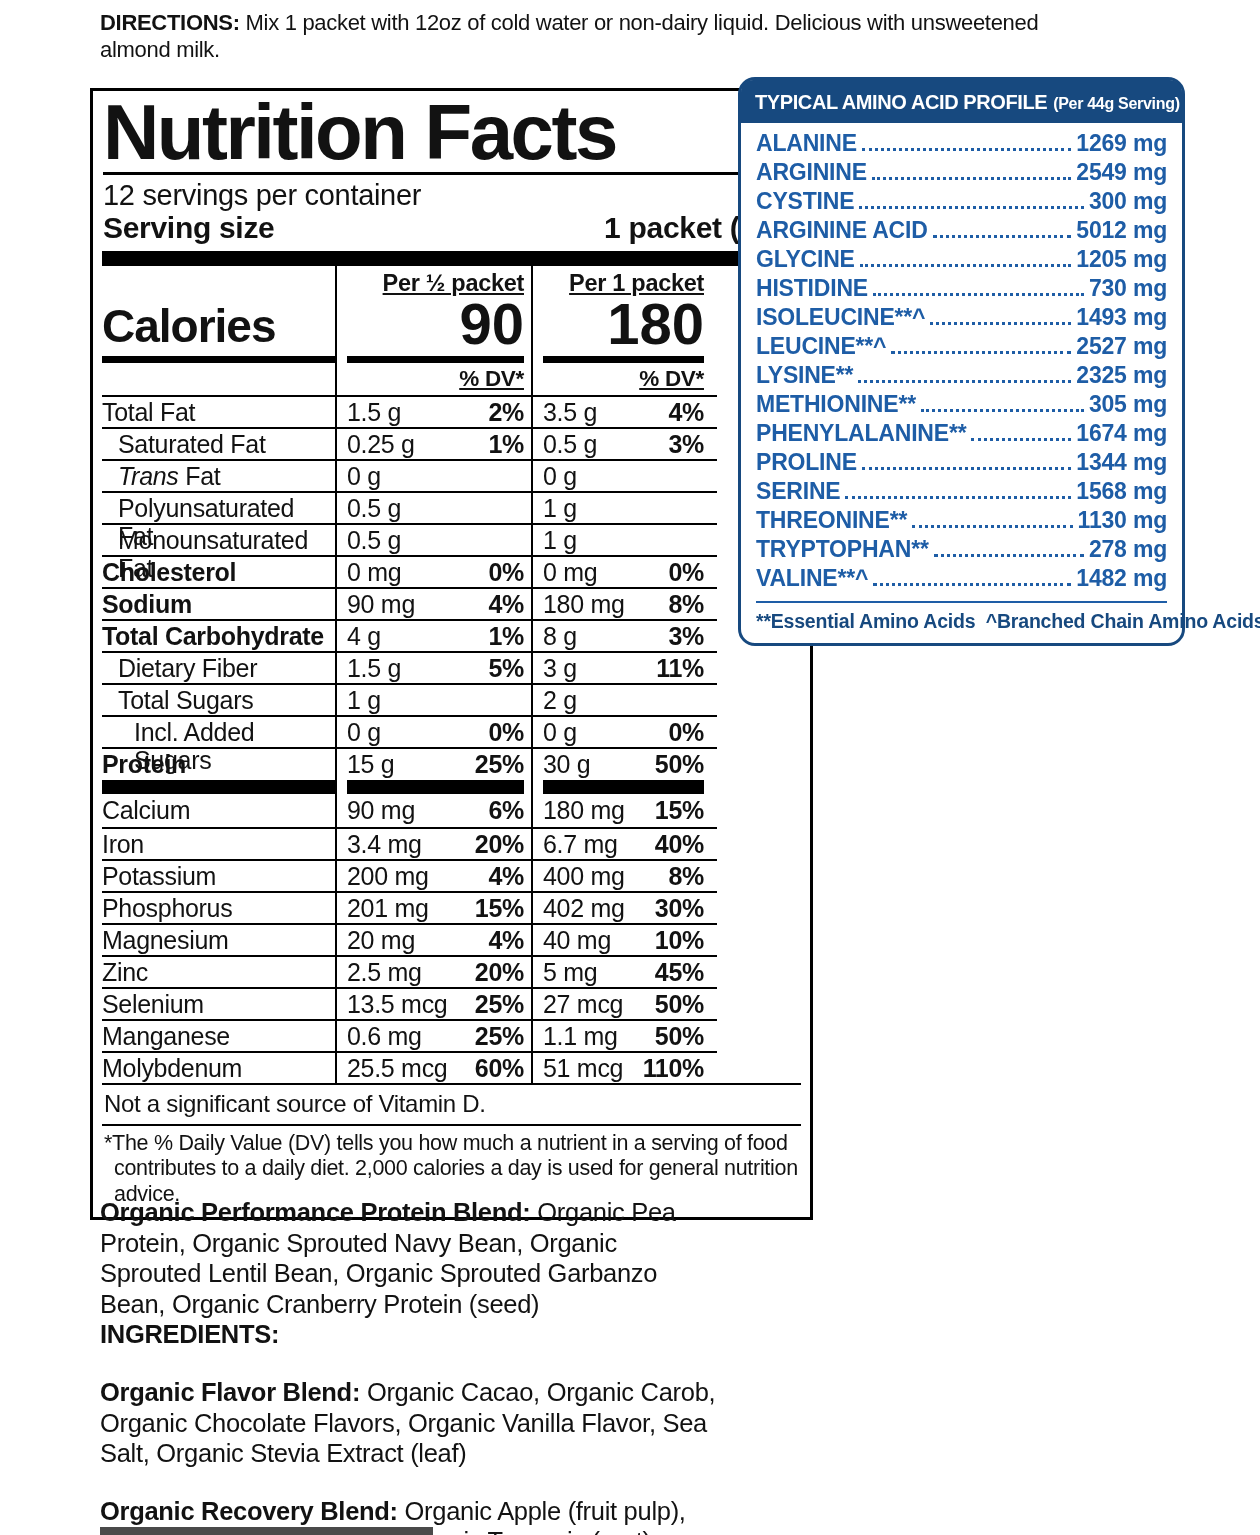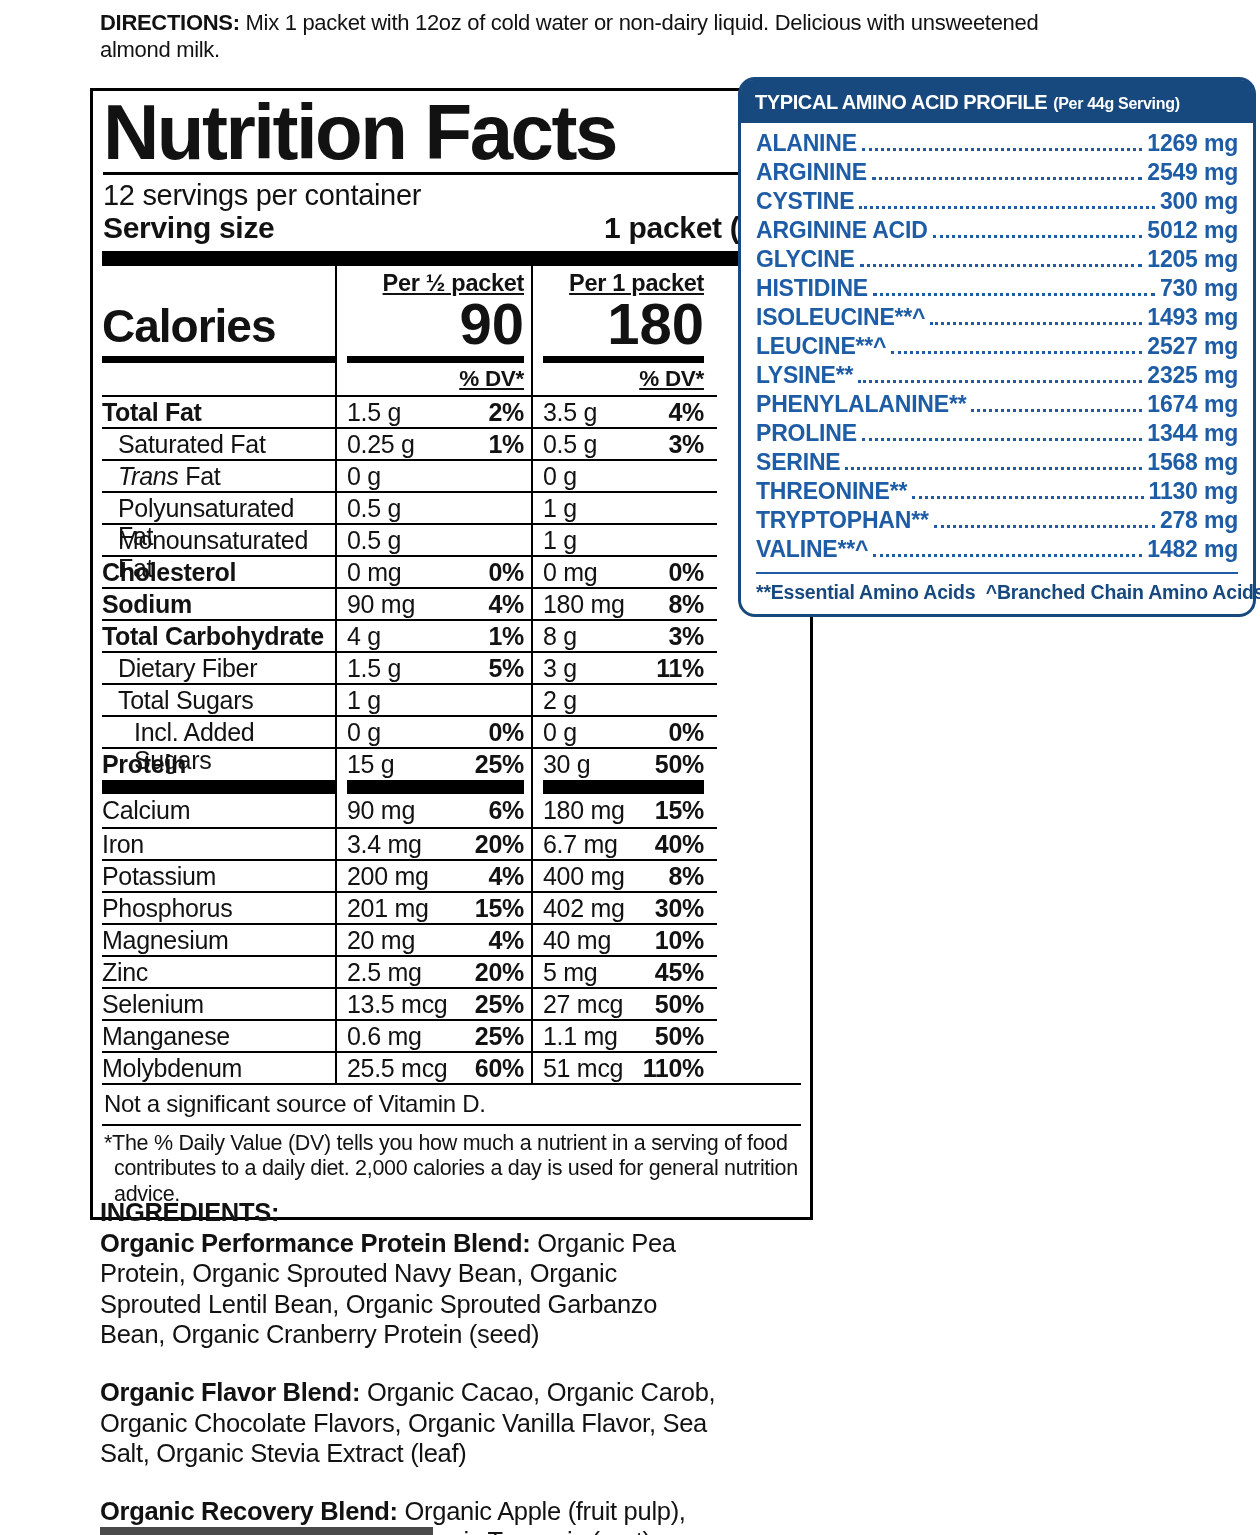--- a/index.html
+++ b/index.html
@@ -51,21 +51,21 @@
   .pct{font-weight:700;}
   .thick .c{height:16px;padding-top:1px;}
   .bigbar{height:14px;background:#000;}
   .nf-note{margin:0 9px;border-top:2px solid #000;font-size:24px;padding:5px 2px 6px;letter-spacing:-0.3px;}
   .nf-foot{
     margin:0 9px;border-top:2px solid #000000;font-size:21.5px;line-height:1.18;
     padding:5px 2px 2px 12px;text-indent:-10px;letter-spacing:-0.3px;
   }
   
   .amino{
-    position:absolute;left:738px;top:77px;width:518px;box-sizing:border-box;
+    position:absolute;left:738px;top:77px;width:447px;box-sizing:border-box;
     border:3.5px solid var(--navy);border-radius:17px;background:#fff;
   }
   .amino-hd{
     background:var(--navy);color:#fff;border-radius:12px 12px 0 0;
     padding:11px 14px 9px;display:flex;align-items:baseline;gap:6px;white-space:nowrap;overflow:hidden;
   }
   .amino-hd .t1{font-size:20px;font-weight:700;letter-spacing:-0.4px;}
   .amino-hd .t2{font-size:16px;font-weight:700;letter-spacing:-0.3px;}
   .amino-list{list-style:none;margin:7px 0 0;padding:0 15px;}
   .amino-list li{display:flex;align-items:baseline;height:29px;font-weight:700;font-size:23px;color:var(--blue);letter-spacing:-0.2px;white-space:nowrap;}
@@ -121,21 +121,21 @@
       </div>
   </div>
   <div class="nf-row dv">
     <div class="c"></div>
     <div class="c v2c hd">% DV*</div>
     <div class="c v3c hd">% DV*</div>
   </div>
 
   <div id="nf-main">
       <div class="nf-row nr bt">
-        <div class="c name" style="padding-left: 0px;"><span style="font-weight: 700;">Total Fat</span></div>
+        <div class="c name" style="padding-left: 0px;"><span style="font-weight: 400;">Total Fat</span></div>
         <div class="c v2c val">
           <span class="amt">1.5 g</span>
           <span class="pct">2%</span>
         </div>
         <div class="c v3c val">
           <span class="amt">3.5 g</span>
           <span class="pct">4%</span>
         </div>
       </div>
       <div class="nf-row nr bt">
@@ -424,20 +424,25 @@
         <span>LEUCINE**^</span>
         <span class="lead"></span>
         <span>2527 mg</span>
       </li>
       <li>
         <span>LYSINE**</span>
         <span class="lead"></span>
         <span>2325 mg</span>
       </li>
       <li>
+        <span>METHIONINE**</span>
+        <span class="lead"></span>
+        <span>305 mg</span>
+      </li>
+      <li>
         <span>PHENYLALANINE**</span>
         <span class="lead"></span>
         <span>1674 mg</span>
       </li>
       <li>
         <span>PROLINE</span>
         <span class="lead"></span>
         <span>1344 mg</span>
       </li>
       <li>
@@ -458,19 +463,19 @@
       <li>
         <span>VALINE**^</span>
         <span class="lead"></span>
         <span>1482 mg</span>
       </li>
     </ul>
   <div class="amino-ft">**Essential Amino Acids&nbsp;&nbsp;^Branched Chain Amino Acids</div>
 </div>
 
 <div class="ingredients" id="ingredients">
+    <p><span style="font-weight: 700;">Organic Performance Protein Blend:</span><span> Organic Pea Protein, Organic Sprouted Navy Bean, Organic Sprouted Lentil Bean, Organic Sprouted Garbanzo Bean, Organic Cranberry Protein (seed)</span></p>
     <p><span style="font-weight: 700;">INGREDIENTS:</span></p>
-    <p><span style="font-weight: 700;">Organic Performance Protein Blend:</span><span> Organic Pea Protein, Organic Sprouted Navy Bean, Organic Sprouted Lentil Bean, Organic Sprouted Garbanzo Bean, Organic Cranberry Protein (seed)</span></p>
     <p class="gap"><span style="font-weight: 700;">Organic Flavor Blend:</span><span> Organic Cacao, Organic Carob, Organic Chocolate Flavors, Organic Vanilla Flavor, Sea Salt, Organic Stevia Extract (leaf)</span></p>
     <p class="gap"><span style="font-weight: 700;">Organic Recovery Blend:</span><span> Organic Apple (fruit pulp), Organic Tart Cherry (fruit), Organic Turmeric (root), Organic Blueberry (fruit), Organic </span></p>
   </div>
 
 <div class="bottom-bar"></div>
 
 </body></html>

